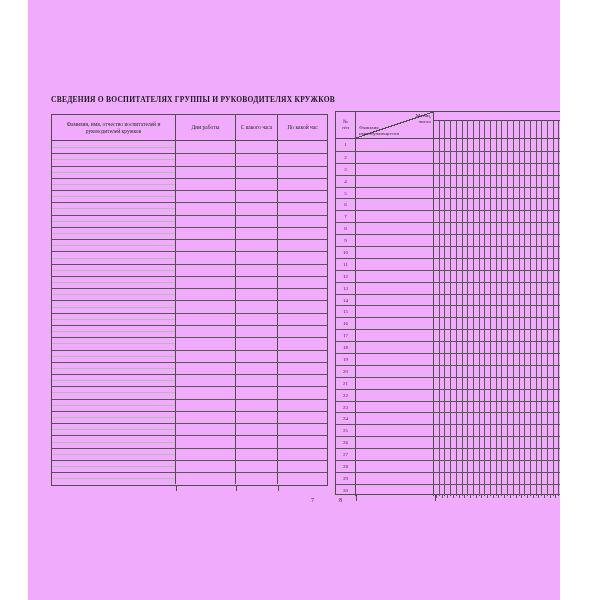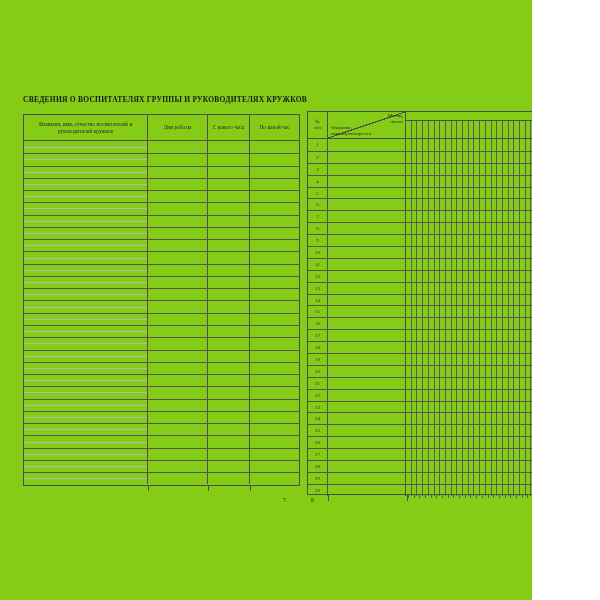--- a/index.html
+++ b/index.html
@@ -1,20 +1,21 @@
 <!DOCTYPE html>
 <html><head>
 <meta charset="utf-8">
 <style>
   html,body{margin:0;padding:0;}
   .canvas{
     position:relative;width:532px;height:600px;
-    background:#84cc16;color:#1f1f1f;
+    background:#f0abfc;color:#1f1f1f;
     font-family:"Liberation Serif", serif;
     overflow:hidden;
+    margin-left:28px;
   }
   .page-title{
     position:absolute;font-size:7.5px;font-weight:bold;
     text-align:center;letter-spacing:0.25px;line-height:9px;color:#191919;
     white-space:nowrap;
   }
   #left-title{left:23px;top:95px;width:277px;}
   #right-title{left:307px;top:95px;width:276px;}
 
   .sheet-table{position:absolute;border:1px solid #4d4d4d;box-sizing:border-box;}

